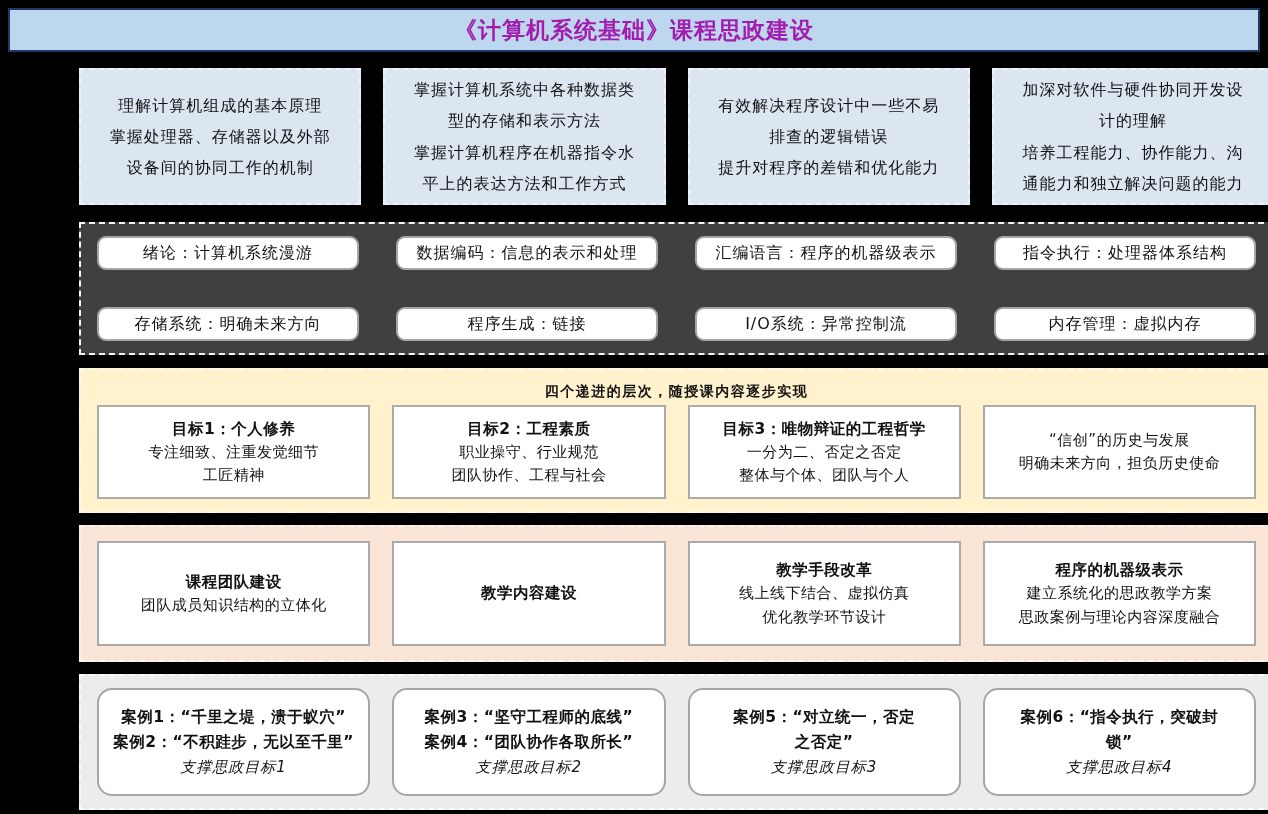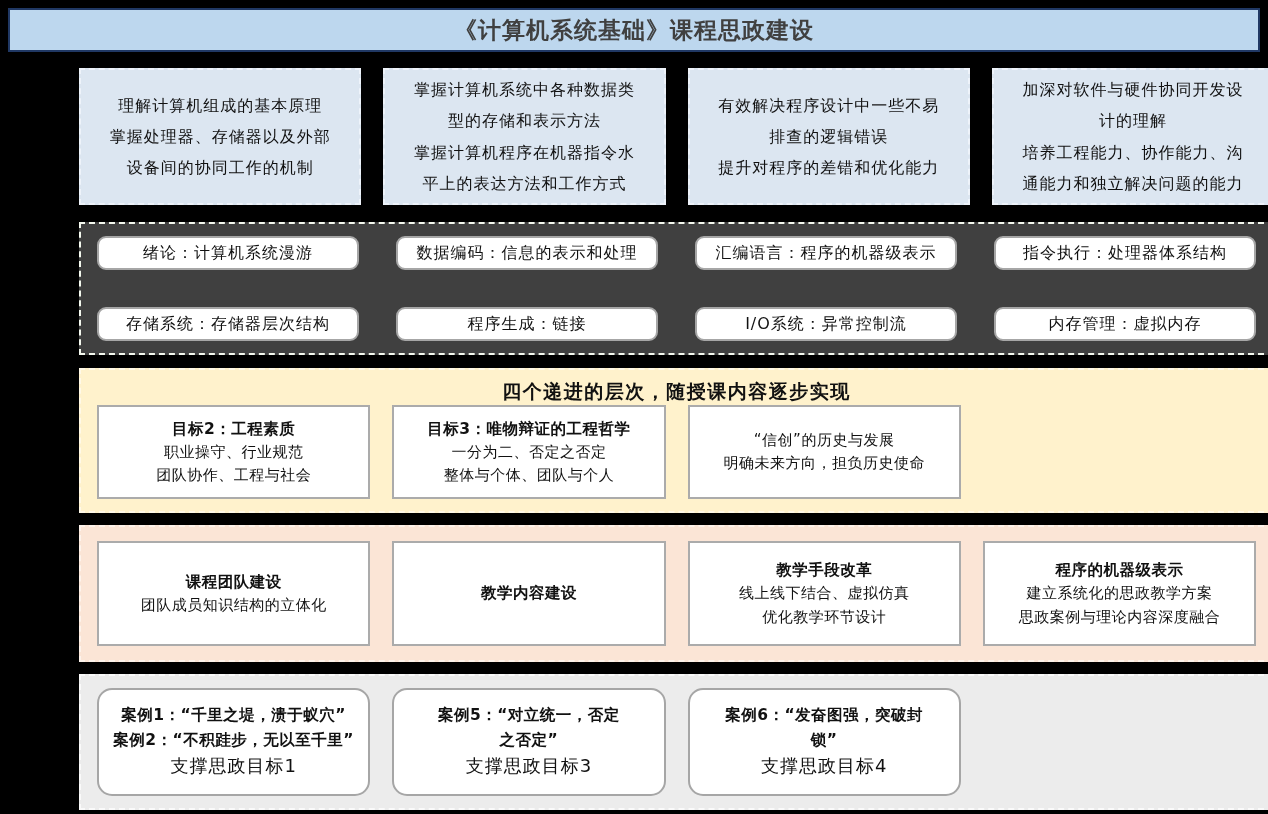--- a/index.html
+++ b/index.html
@@ -8,21 +8,21 @@
     font-family:"DejaVu Sans",sans-serif;color:#111;overflow:hidden;
   }
   .pre{white-space:pre-line;}
 
   
   .titlebar{
     position:absolute;left:8px;top:8px;width:1248px;height:40px;
     background:#bdd7ee;border:2px solid #203864;
     display:flex;align-items:center;justify-content:center;
   }
-  .titlebar span{font-size:23px;font-weight:700;letter-spacing:1px;color:#404040;}
+  .titlebar span{font-size:23px;font-weight:700;letter-spacing:1px;color:#a21caf;}
 
   
   .band{position:absolute;left:79px;width:1195px;box-sizing:border-box;}
   .grid4{display:grid;grid-template-columns:repeat(4,1fr);column-gap:22px;}
 
   
   .objectives{top:68px;height:137px;}
   .obj-box{
     background:#dce6f1;border:2px dashed #eef3fa;box-sizing:border-box;
     display:flex;align-items:center;justify-content:center;text-align:center;
@@ -36,21 +36,21 @@
     column-gap:20px;row-gap:14px;padding:12px 16px;gap:37px;}
   .chapter-box{
     background:#fff;border:2px solid #a6a6a6;border-radius:9px;
     display:flex;align-items:center;justify-content:center;text-align:center;
     font-size:16px;letter-spacing:1px;
   }
 
   .goals{top:368px;height:145px;background:#fff2cc;border-color:#fff9e8;
     padding:7px 16px 12px;display:flex;flex-direction:column;}
   .goals-header{
-    text-align:center;font-weight:700;font-size:19px;letter-spacing:1.5px;
+    text-align:center;font-weight:700;font-size:14px;letter-spacing:1.5px;
     height:28px;line-height:28px;flex:0 0 auto;
   }
   .goals-grid{flex:1 1 auto;display:grid;grid-template-columns:repeat(4,1fr);column-gap:22px;}
   .white-box{
     background:#fff;border:2px solid #ababab;box-sizing:border-box;
     display:flex;flex-direction:column;align-items:center;justify-content:center;
     text-align:center;padding:4px 6px;
   }
   .box-title{font-weight:700;font-size:15.5px;letter-spacing:0.5px;line-height:1.55;}
   .box-body{font-size:15px;letter-spacing:0.5px;line-height:1.55;}
@@ -59,21 +59,21 @@
     padding:14px 16px;display:grid;grid-template-columns:repeat(4,1fr);column-gap:22px;}
 
   .cases{top:674px;height:136px;background:#ececec;border-color:#fafafa;
     padding:12px 16px;display:grid;grid-template-columns:repeat(4,1fr);column-gap:22px;}
   .case-box{
     background:#fff;border:2px solid #a6a6a6;border-radius:15px;box-sizing:border-box;
     display:flex;flex-direction:column;align-items:center;justify-content:center;
     text-align:center;padding:4px 8px;
   }
   .case-body{font-weight:700;font-size:15.5px;letter-spacing:0.5px;line-height:1.6;}
-  .case-support{font-size:18px;letter-spacing:1px;line-height:1.6;}
+  .case-support{font-size:15px;letter-spacing:1px;line-height:1.6;font-style:italic;}
 </style>
 </head>
 <body>
 
 <div class="page">
 
   <div class="titlebar">
     <span>《计算机系统基础》课程思政建设</span>
   </div>
 
@@ -109,37 +109,42 @@
     <div class="chapter-box">
       <span>数据编码：信息的表示和处理</span>
     </div>
     <div class="chapter-box">
       <span>汇编语言：程序的机器级表示</span>
     </div>
     <div class="chapter-box">
       <span>指令执行：处理器体系结构</span>
     </div>
     <div class="chapter-box">
-      <span>存储系统：存储器层次结构</span>
+      <span>存储系统：明确未来方向</span>
     </div>
     <div class="chapter-box">
       <span>程序生成：链接</span>
     </div>
     <div class="chapter-box">
       <span>I/O系统：异常控制流</span>
     </div>
     <div class="chapter-box">
       <span>内存管理：虚拟内存</span>
     </div>
   </div>
 
   <div class="band section goals">
     <div class="goals-header">四个递进的层次，随授课内容逐步实现</div>
     <div class="goals-grid">
       <div class="white-box">
+        <div class="box-title">目标1：个人修养</div>
+        <div class="box-body pre">专注细致、注重发觉细节
+工匠精神</div>
+      </div>
+      <div class="white-box">
         <div class="box-title">目标2：工程素质</div>
         <div class="box-body pre">职业操守、行业规范
 团队协作、工程与社会</div>
       </div>
       <div class="white-box">
         <div class="box-title">目标3：唯物辩证的工程哲学</div>
         <div class="box-body pre">一分为二、否定之否定
 整体与个体、团队与个人</div>
       </div>
       <div class="white-box">
@@ -169,24 +174,29 @@
     </div>
   </div>
 
   <div class="band section cases">
     <div class="case-box">
       <div class="case-body pre">案例1：“千里之堤，溃于蚁穴”
 案例2：“不积跬步，无以至千里”</div>
       <div class="case-support">支撑思政目标1</div>
     </div>
     <div class="case-box">
+      <div class="case-body pre">案例3：“坚守工程师的底线”
+案例4：“团队协作各取所长”</div>
+      <div class="case-support">支撑思政目标2</div>
+    </div>
+    <div class="case-box">
       <div class="case-body pre">案例5：“对立统一，否定
 之否定”</div>
       <div class="case-support">支撑思政目标3</div>
     </div>
     <div class="case-box">
-      <div class="case-body pre">案例6：“发奋图强，突破封
+      <div class="case-body pre">案例6：“指令执行，突破封
 锁”</div>
       <div class="case-support">支撑思政目标4</div>
     </div>
   </div>
 
 </div>
 
 </body></html>

